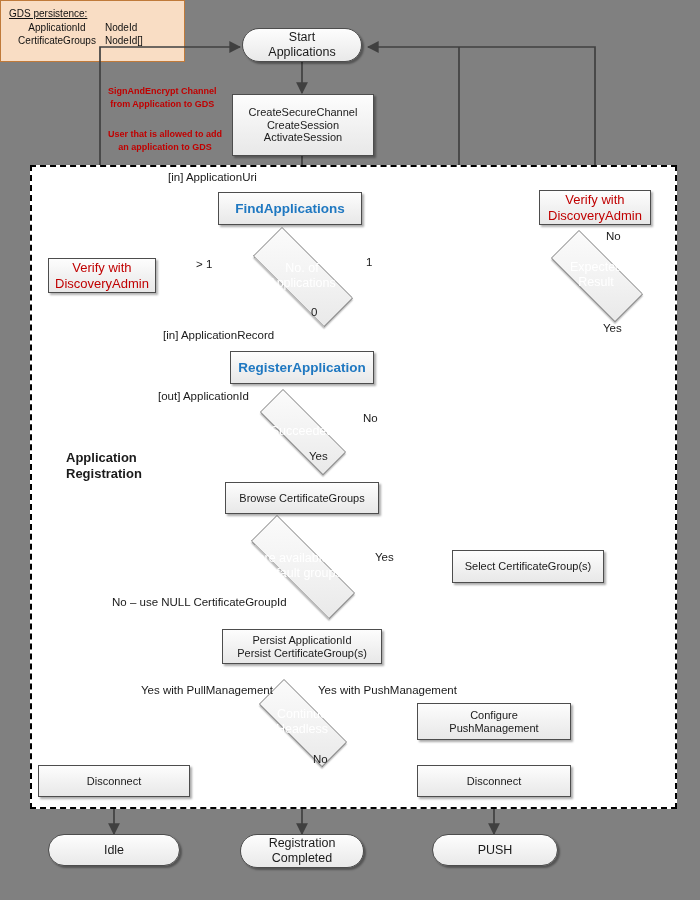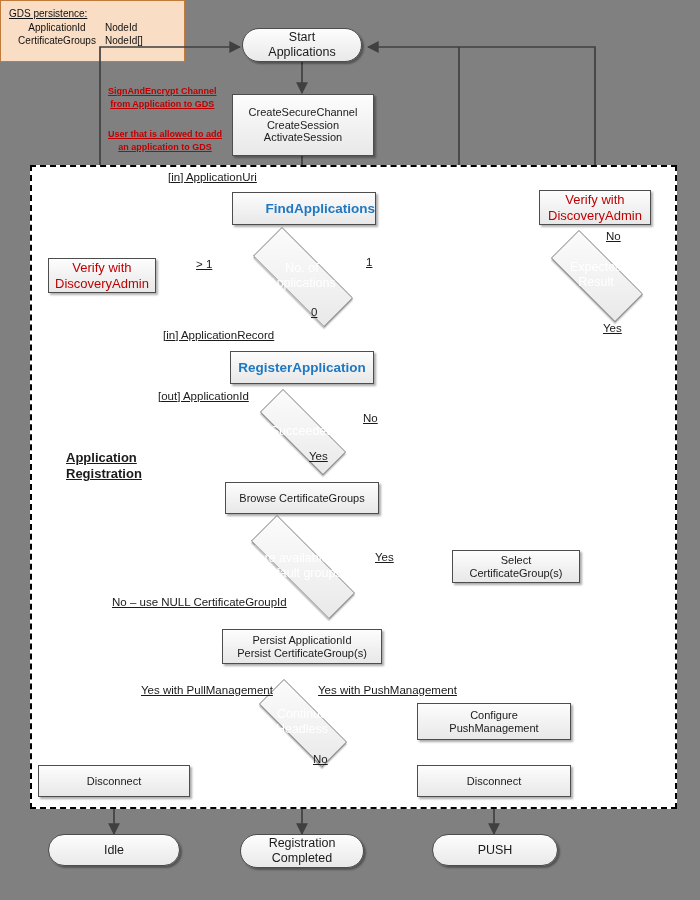--- a/index.html
+++ b/index.html
@@ -67,21 +67,20 @@
     text-align:center;font-size:12.5px;line-height:1.2;color:#ffffff;
   }
 
   
   .lab{
     position:absolute;
     font-size:11.5px;
     color:#1a1a1a;
     white-space:nowrap;
     z-index:6;
-    text-decoration:underline;
   }
   .lab.big{font-size:13px;font-weight:bold;line-height:1.25;}
   .lab.red{color:#c00000;font-size:9px;font-weight:bold;line-height:1.45;text-align:center;}
 
   
   .boundary{
     position:absolute;
     background:#ffffff;
     border:2px dashed #000;
     z-index:1;
@@ -177,21 +176,21 @@
   <div class="node proc" style="left:232px;top:94px;width:142px;height:62px;">
     <div>
       <div>CreateSecureChannel</div>
       <div>CreateSession</div>
       <div>ActivateSession</div>
     </div>
   </div>
 
   <div class="lab" style="left:168px;top:171px;">[in] ApplicationUri</div>
 
-  <div class="node proc api" style="left:232px;top:192px;width:144px;height:33px;justify-content:flex-end;">
+  <div class="node proc api" style="left:218px;top:192px;width:144px;height:33px;">
     <span>FindApplications</span>
   </div>
 
 
   <div class="node proc redtxt" style="left:539px;top:190px;width:112px;height:35px;">
     <div>
       <div>Verify with</div>
       <div>DiscoveryAdmin</div>
     </div>
   </div>
@@ -262,21 +261,21 @@
       <div>
         <div>More available from</div>
         <div>default groups</div>
       </div>
     </div>
   </div>
 
   <div class="lab" style="left:375px;top:551px;">Yes</div>
   <div class="lab" style="left:112px;top:596px;">No – use NULL CertificateGroupId</div>
 
-  <div class="node proc" style="left:452px;top:550px;width:128px;height:33px;">
+  <div class="node proc" style="left:452px;top:550px;width:152px;height:33px;">
     <span>Select CertificateGroup(s)</span>
   </div>
 
   <div class="note" style="left:37px;top:622px;width:168px;height:50px;">
     <u>GDS persistence:</u>
     <div class="row">
       <span>ApplicationId</span>
       <span>NodeId</span>
     </div>
     <div class="row">

